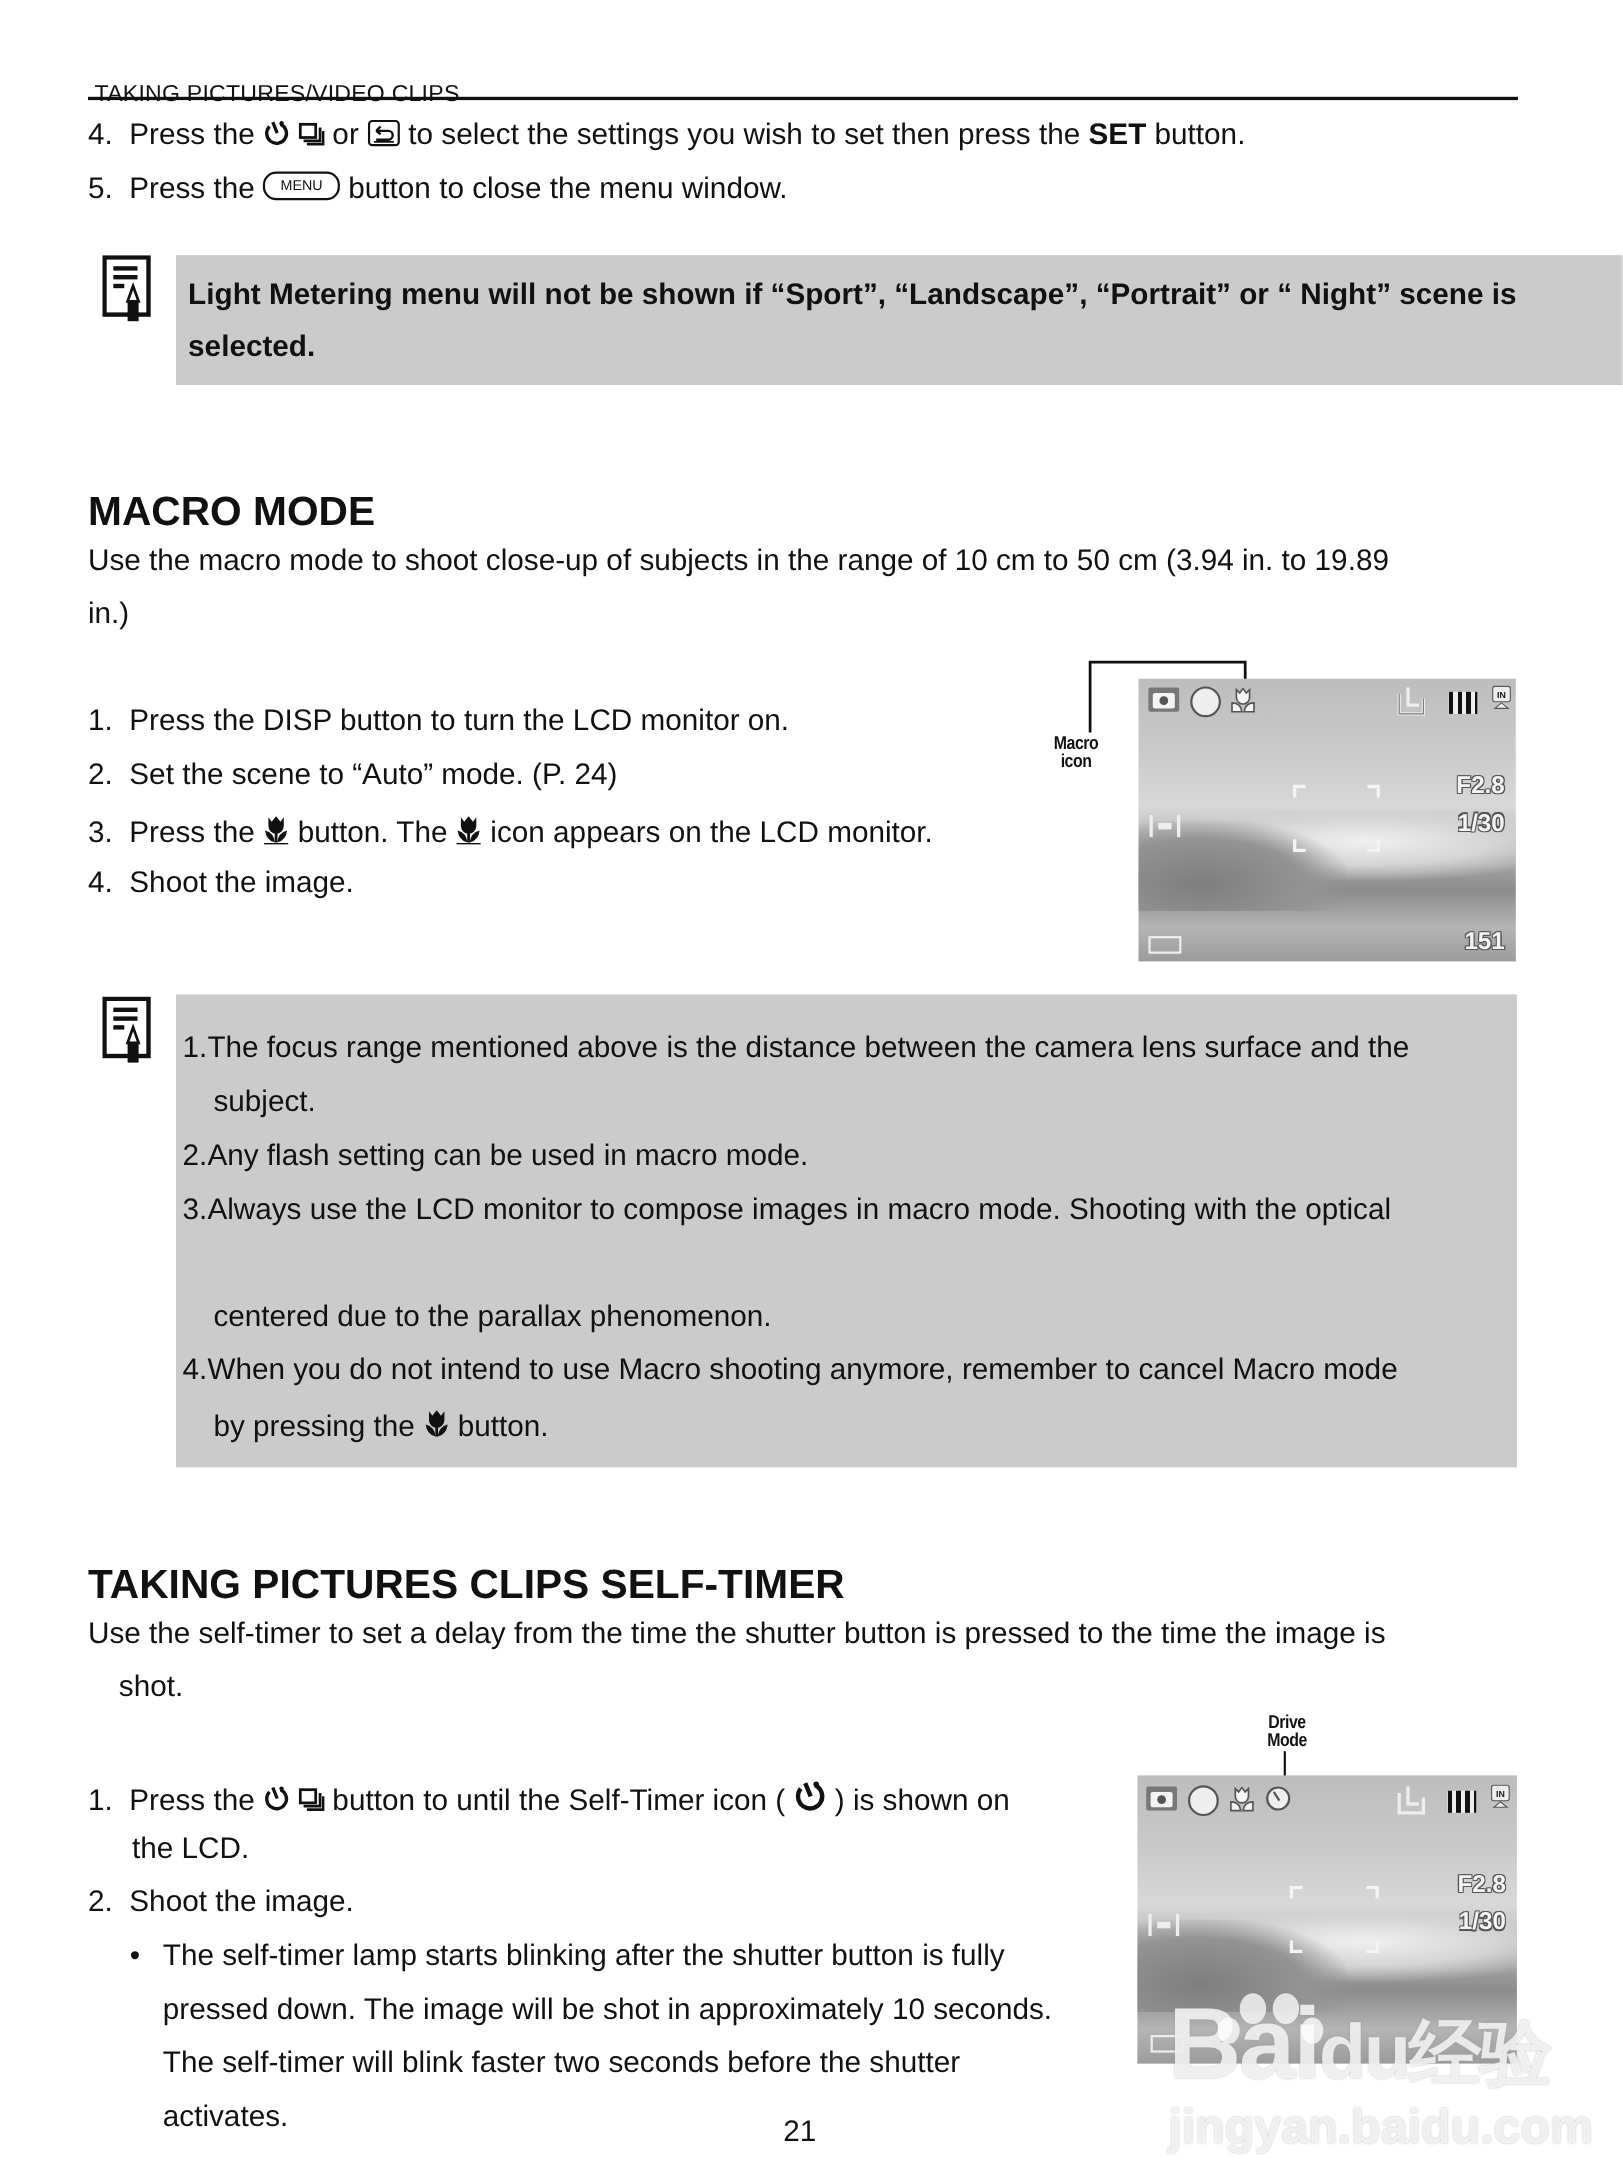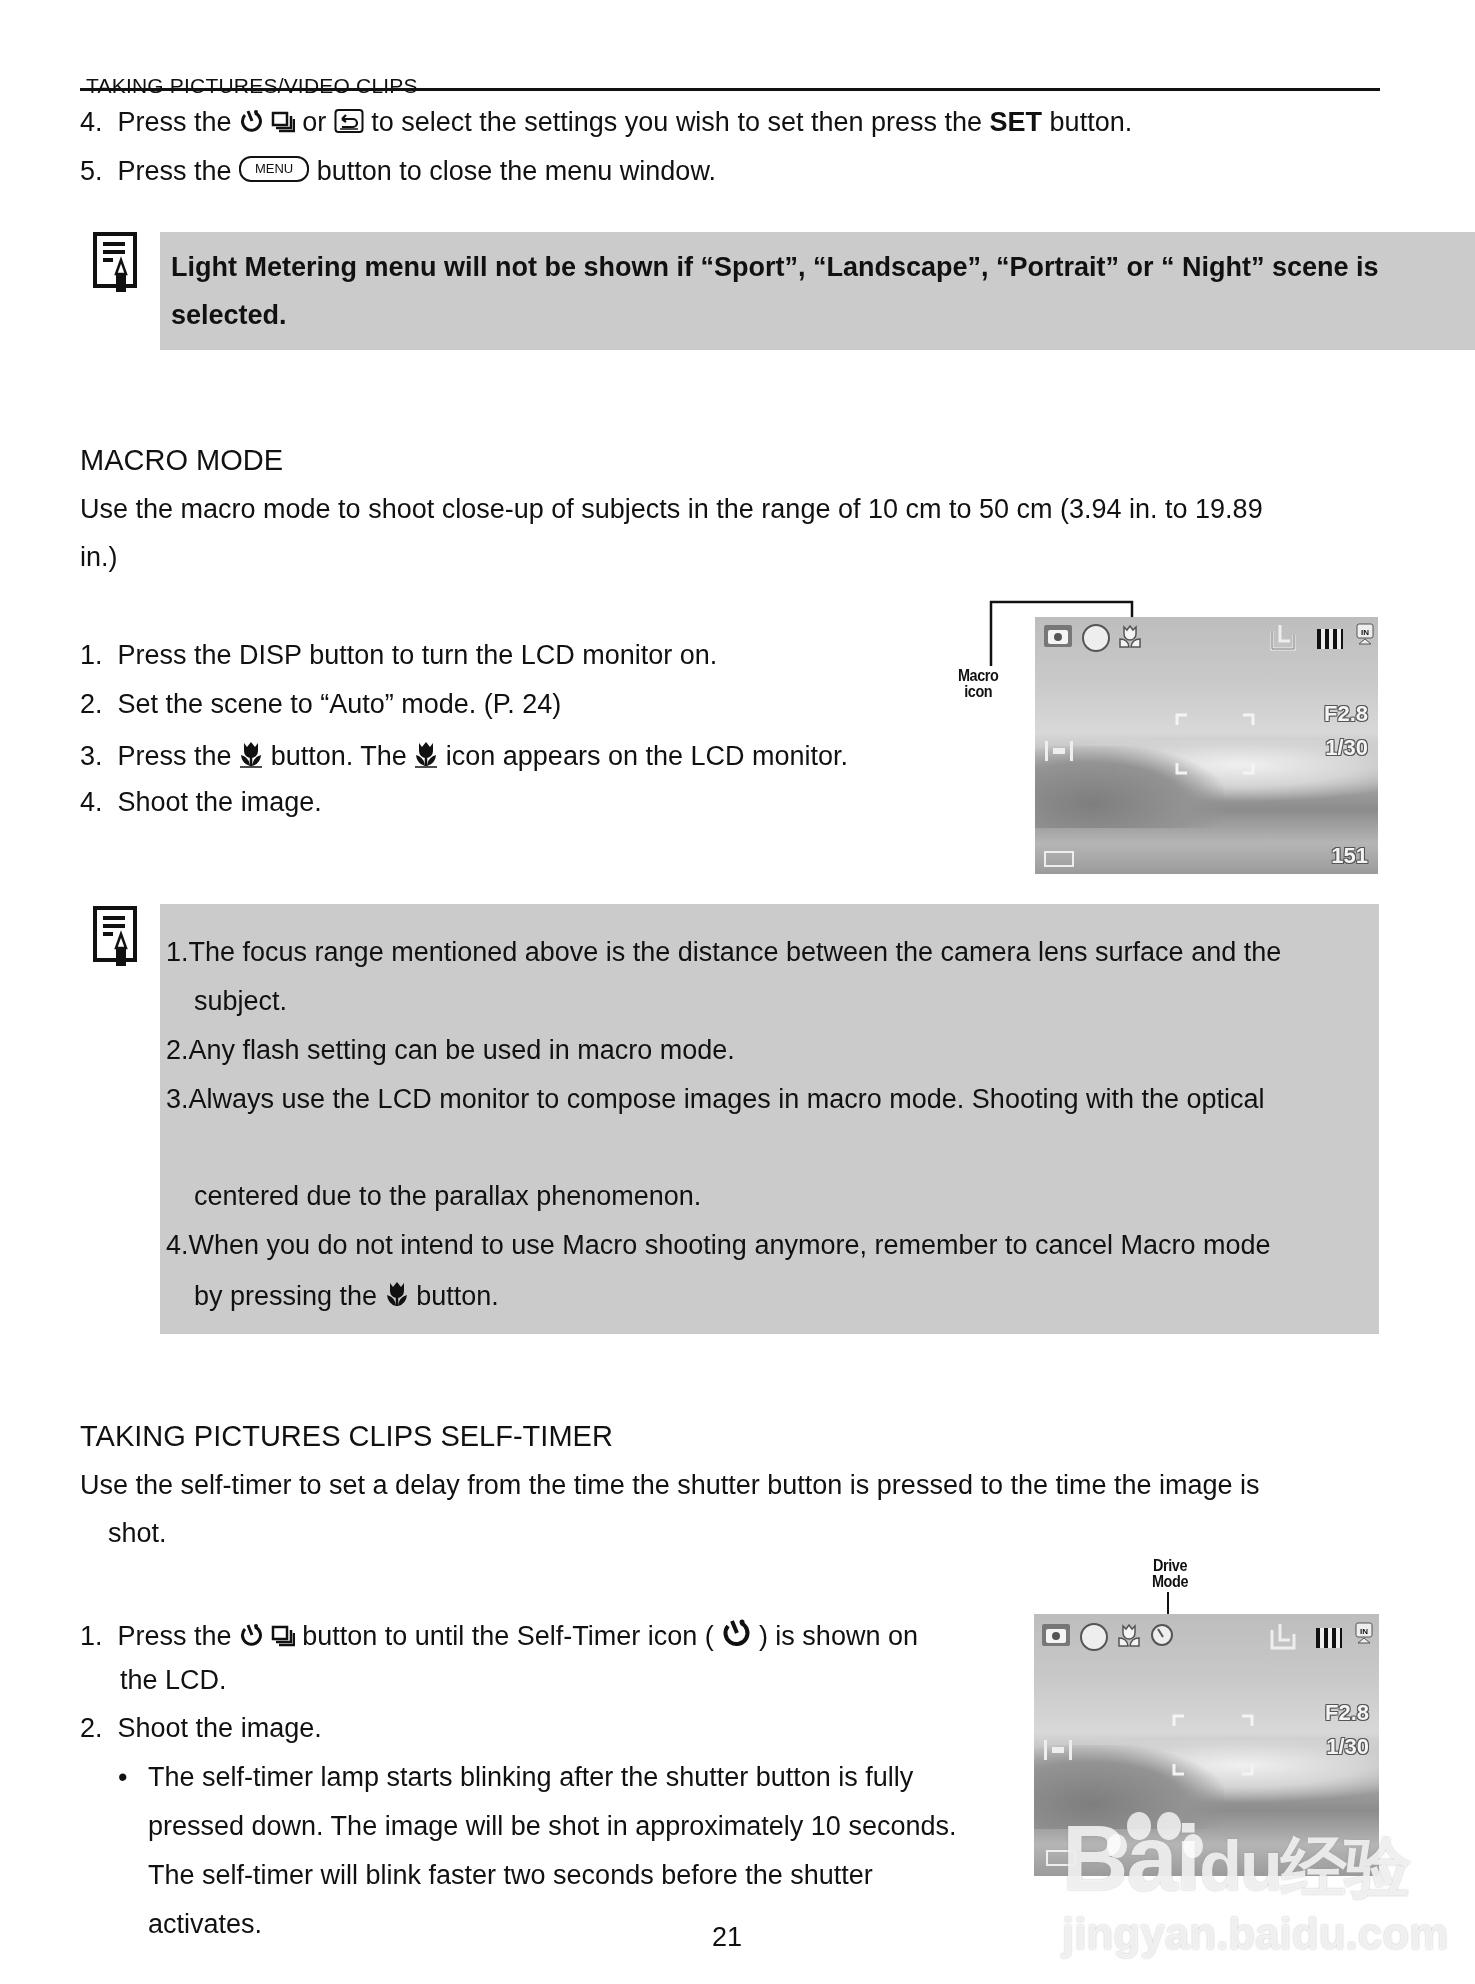--- a/index.html
+++ b/index.html
@@ -3,21 +3,21 @@
 <meta charset="utf-8">
 <style>
   html, body { margin:0; padding:0; background:#ffffff; }
   body { width:1475px; height:1984px; position:relative; overflow:hidden;
          font-family:"Liberation Sans", sans-serif; color:#111; }
   .abs { position:absolute; white-space:nowrap; }
   .hdr { left:86px; top:62px; font-size:21px; letter-spacing:0.2px;margin-top:12px; }
   .rule { left:80px; top:88px; width:1300px; height:3px; background:#111; }
   .txt { font-size:27px; line-height:27px; }
   .bold { font-weight:bold; }
-  .h2 { font-size:29px; font-weight:normal;text-align:center; }
+  .h2 { font-size:37px; font-weight:bold;text-align:center; }
   .note-box { position:absolute; background:#cbcbcb; }
   .note-icon { position:absolute; width:46px; height:62px; }
   .ico { display:inline-block; vertical-align:-3px; }
   .lcd { position:absolute; overflow:hidden;
          background:linear-gradient(180deg,#bdbdbd 0%,#c9c9c9 25%,#d8d8d8 45%,#a9a9a9 62%,#8c8c8c 75%,#b5b5b5 88%,#9b9b9b 100%); }
   .lcd .sky { position:absolute; left:0; right:0; top:48%; height:24%;
               background:radial-gradient(ellipse at 60% 40%, #f0f0f0 0%, #d5d5d5 40%, rgba(0,0,0,0) 70%); }
   .lcd .clouds { position:absolute; left:0; top:50%; width:55%; height:32%;
                  background:radial-gradient(ellipse at 30% 70%, #7e7e7e 0%, #939393 50%, rgba(0,0,0,0) 75%); }
   .lcd-text { position:absolute; font-family:"Liberation Sans Narrow","Liberation Sans", sans-serif;

